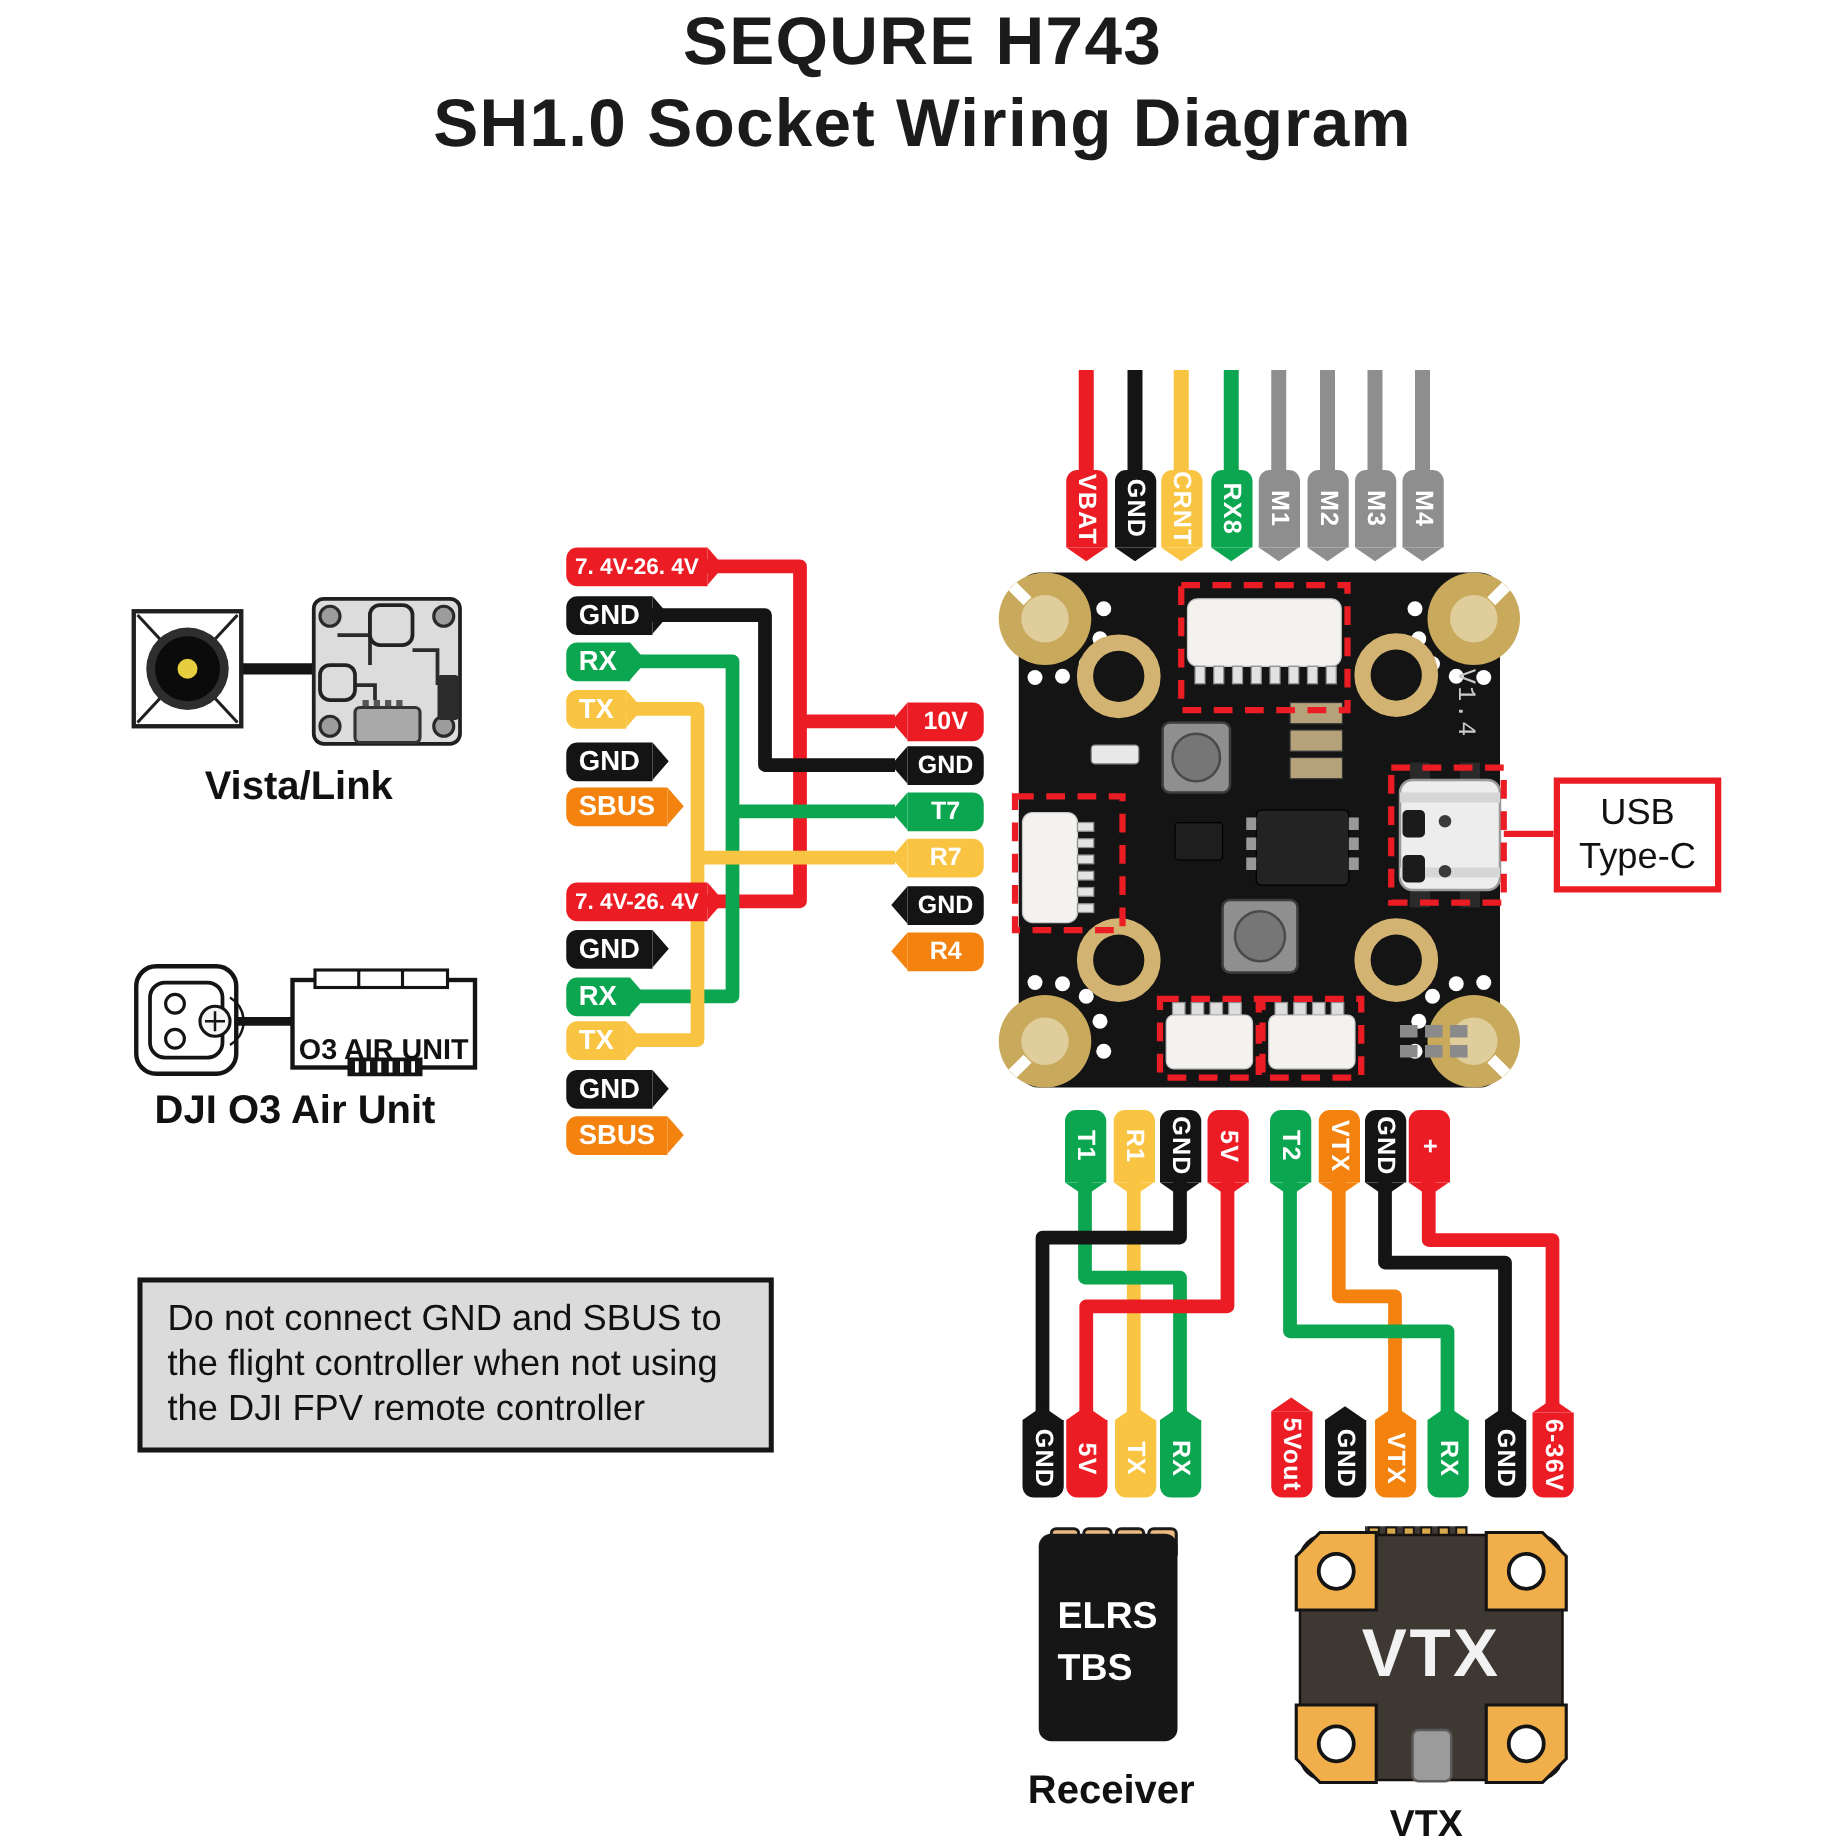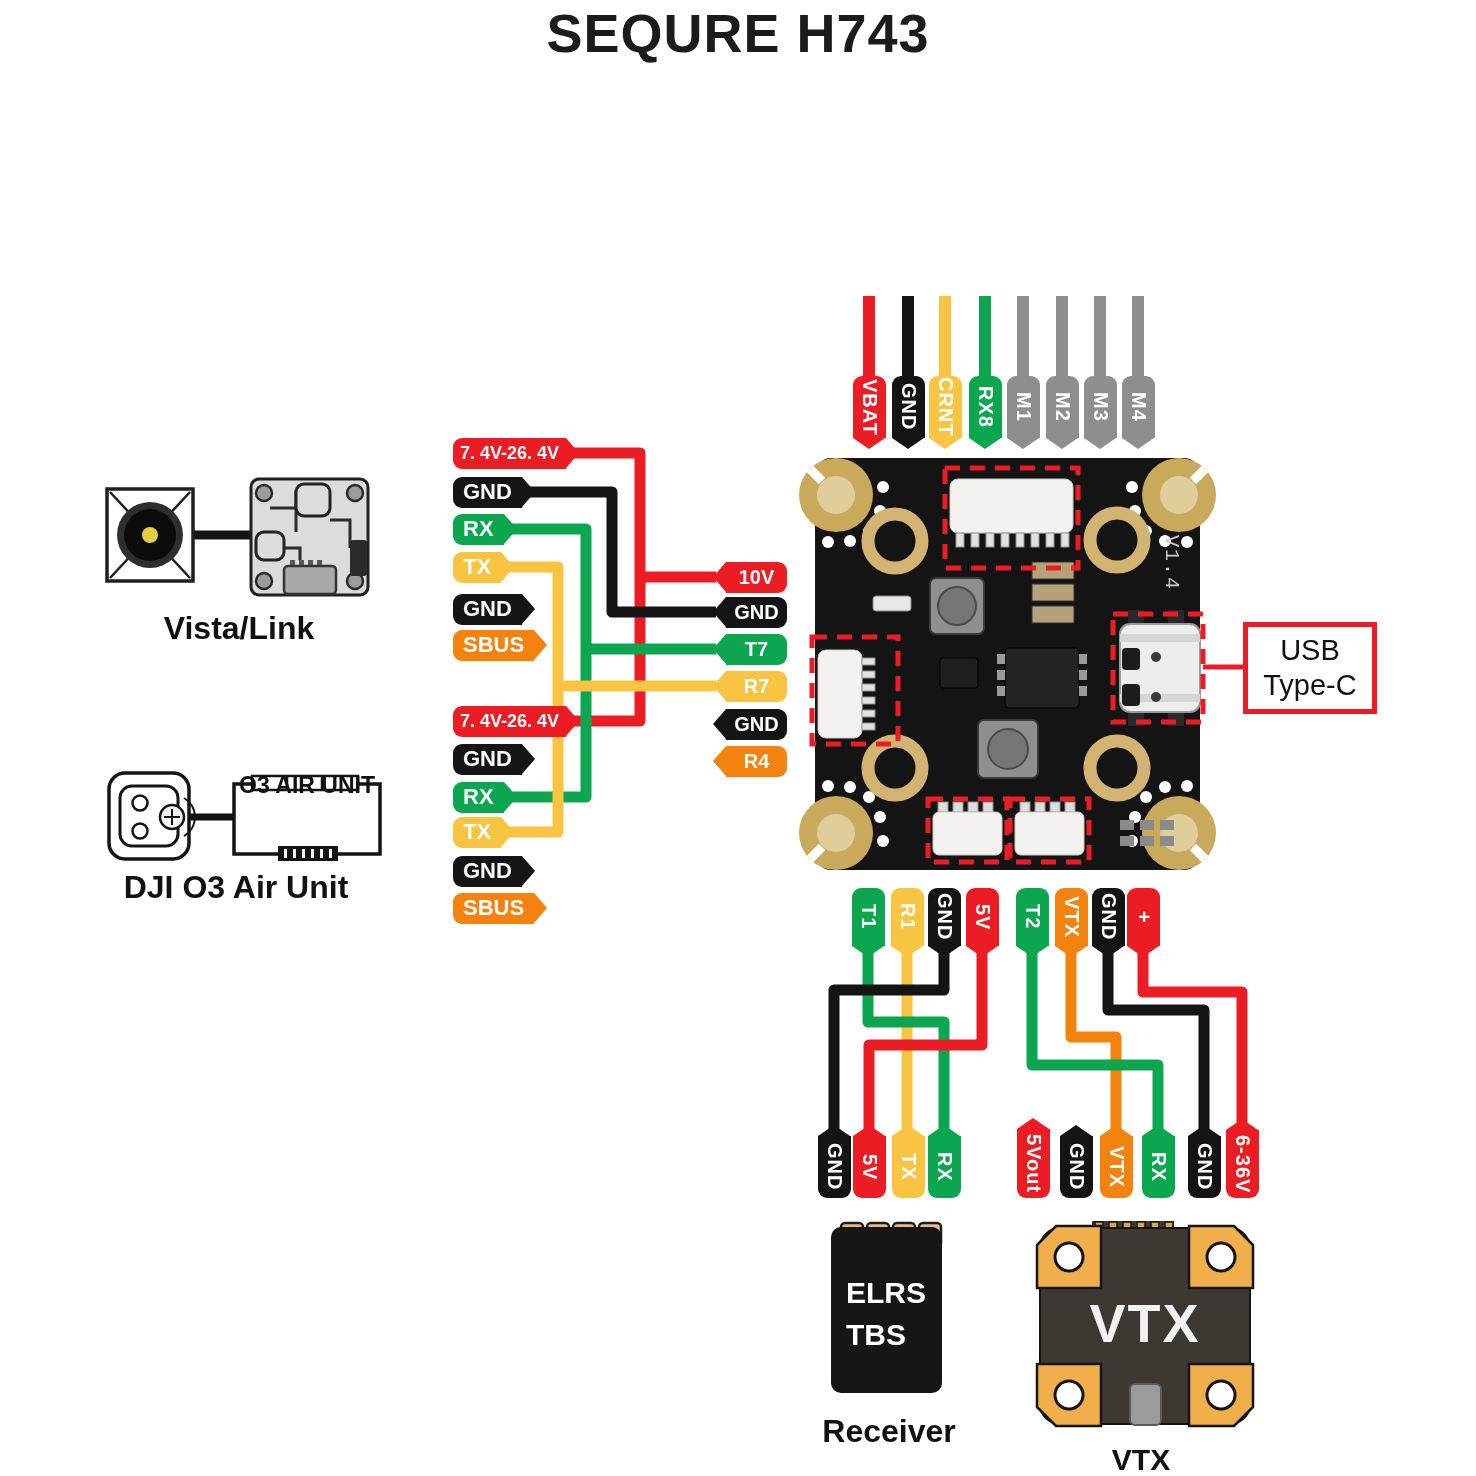--- a/index.html
+++ b/index.html
@@ -21,21 +21,21 @@
   
   .note{left:110px;top:1022px;width:461px;background:#DBDBDB;border:4px solid #161616;
         padding:12px 20px;font-size:29px;line-height:1.24;color:#111;}
   
   .usbbox{left:1243px;top:622px;width:120px;background:#fff;border:5px solid var(--clr-red);
           text-align:center;font-size:29px;color:#111;line-height:1.2;padding:6px 2px;}
   
   .elrs{left:886px;top:1272px;transform:translateX(-50%);color:#fff;font-weight:700;
         font-size:30px;text-align:left;line-height:1.4;}
   .vtxname{left:1145px;top:1292px;transform:translateX(-50%);color:#f2f2f2;font-weight:700;font-size:54px;letter-spacing:2px;}
-  .o3label{left:307px;top:772px;transform:translateX(-50%);font-weight:700;font-size:23px;color:#111;white-space:nowrap;}
+  .o3label{left:307px;top:826px;transform:translateX(-50%);font-weight:700;font-size:23px;color:#111;white-space:nowrap;}
   .ver{left:1160px;top:535px;writing-mode:vertical-rl;color:#c9c9c9;font-size:20px;
        font-family:"Liberation Mono",monospace;letter-spacing:2px;}
   
   .tag{position:absolute;display:flex;}
   .tag .body{background:var(--c);color:#fff;font-weight:700;display:flex;align-items:center;justify-content:center;}
   .tag .tip{width:0;height:0;}
   .tag-right{flex-direction:row;padding-left:48px;}
   .tag-right .body{height:31px;border-radius:9px 0 0 9px;font-size:22px;padding:0 10px;white-space:nowrap;}
   .tag-right .body.small{font-size:18px;padding:0 7px;}
   .tag-right .tip{border-top:15.5px solid transparent;border-bottom:15.5px solid transparent;border-left:13px solid var(--c);}
@@ -293,33 +293,35 @@
       <circle cx="1221" cy="1257" r="14" fill="#fff" stroke="#141414" stroke-width="3"></circle>
       <polygon points="1037,1407 1056,1426 1101,1426 1101,1364 1037,1364" fill="#F0AF4A" stroke="#141414" stroke-width="2.5"></polygon>
       <circle cx="1069" cy="1395" r="14" fill="#fff" stroke="#141414" stroke-width="3"></circle>
       <polygon points="1253,1407 1234,1426 1189,1426 1189,1364 1253,1364" fill="#F0AF4A" stroke="#141414" stroke-width="2.5"></polygon>
       <circle cx="1221" cy="1395" r="14" fill="#fff" stroke="#141414" stroke-width="3"></circle>
       <rect x="1130" y="1384" width="31" height="41" rx="5" fill="#9B9B9B" stroke="#5a5a5a" stroke-width="2"></rect>
     </g>
   </svg>
 
   <div class="abs title" style="top:2px;left:0;">SEQURE H743</div>
+  <div class="abs title" style="top:68px;left:0;">SH1.0 Socket Wiring Diagram</div>
 
 
   <div class="abs caption" style="left:239px;top:610px;">Vista/Link</div>
   <div class="abs caption" style="left:236px;top:869px;">DJI O3 Air Unit</div>
   <div class="abs caption" style="left:889px;top:1413px;">Receiver</div>
   <div class="abs caption" style="left:1141px;top:1443px;font-size:30px;">VTX</div>
   <div class="abs o3label">O3 AIR UNIT</div>
 
   <div class="abs usbbox">
     <div>USB</div>
     <div>Type-C</div>
   </div>
 
+  <div class="abs note">Do not connect GND and SBUS to the flight controller when not using the DJI FPV remote controller</div>
 
   <div class="abs elrs">
     <div>ELRS</div>
     <div>TBS</div>
   </div>
   <div class="abs vtxname">VTX</div>
   <div class="abs ver">V1.4</div>
 
   <div id="tags">
       <div class="tag tag-down" style="--c: #EC1C24; left: 852.5px; top: 376px;">

